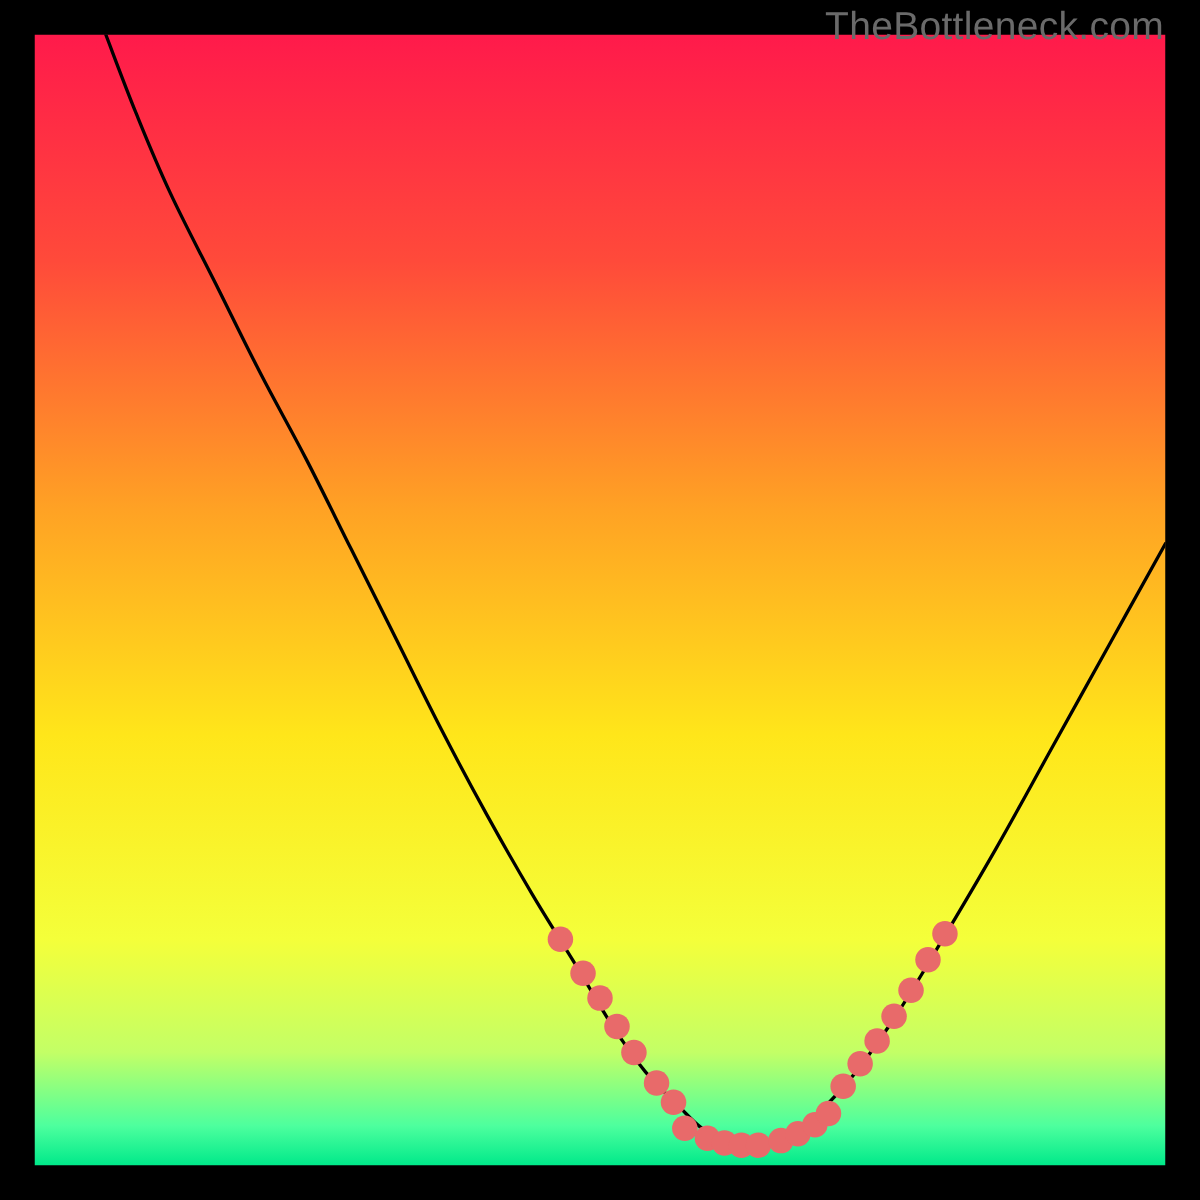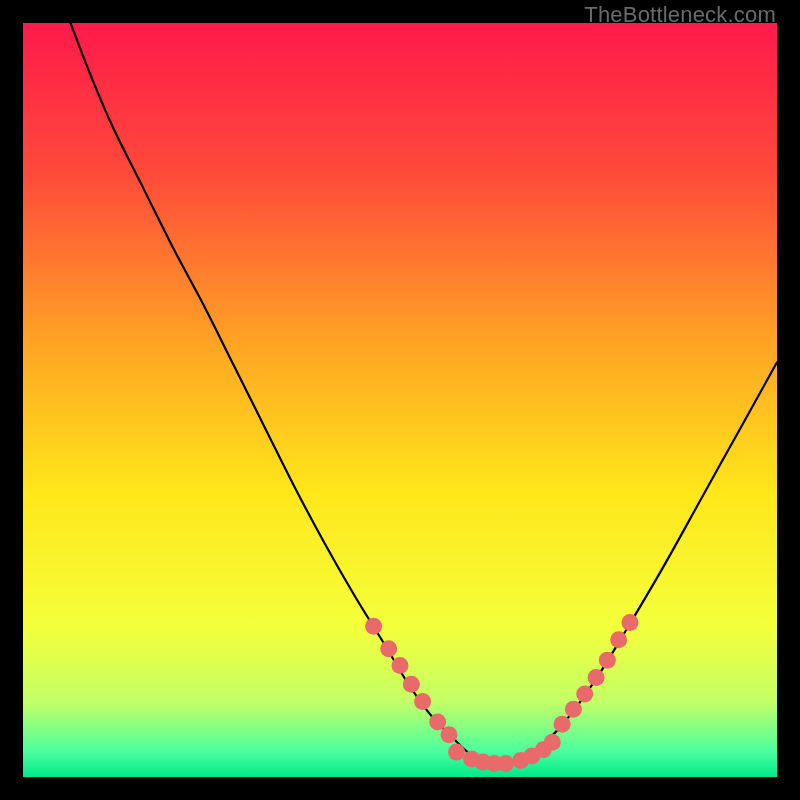--- a/index.html
+++ b/index.html
@@ -25,21 +25,21 @@
     top: 0;
     width: 754px;
     height: 754px;
     display: block;
   }
   .watermark {
     position: absolute;
     top: 2px;
     right: 24px;
     color: #6a6a6a;
-    font-size: 22px;
+    font-size: 26px;
     font-weight: 500;
     letter-spacing: 0.2px;
     user-select: none;
   }
 </style>
 </head>
 <body>
 
 <div class="frame">
   <svg class="plot" viewBox="0 0 754 754" preserveAspectRatio="none">

